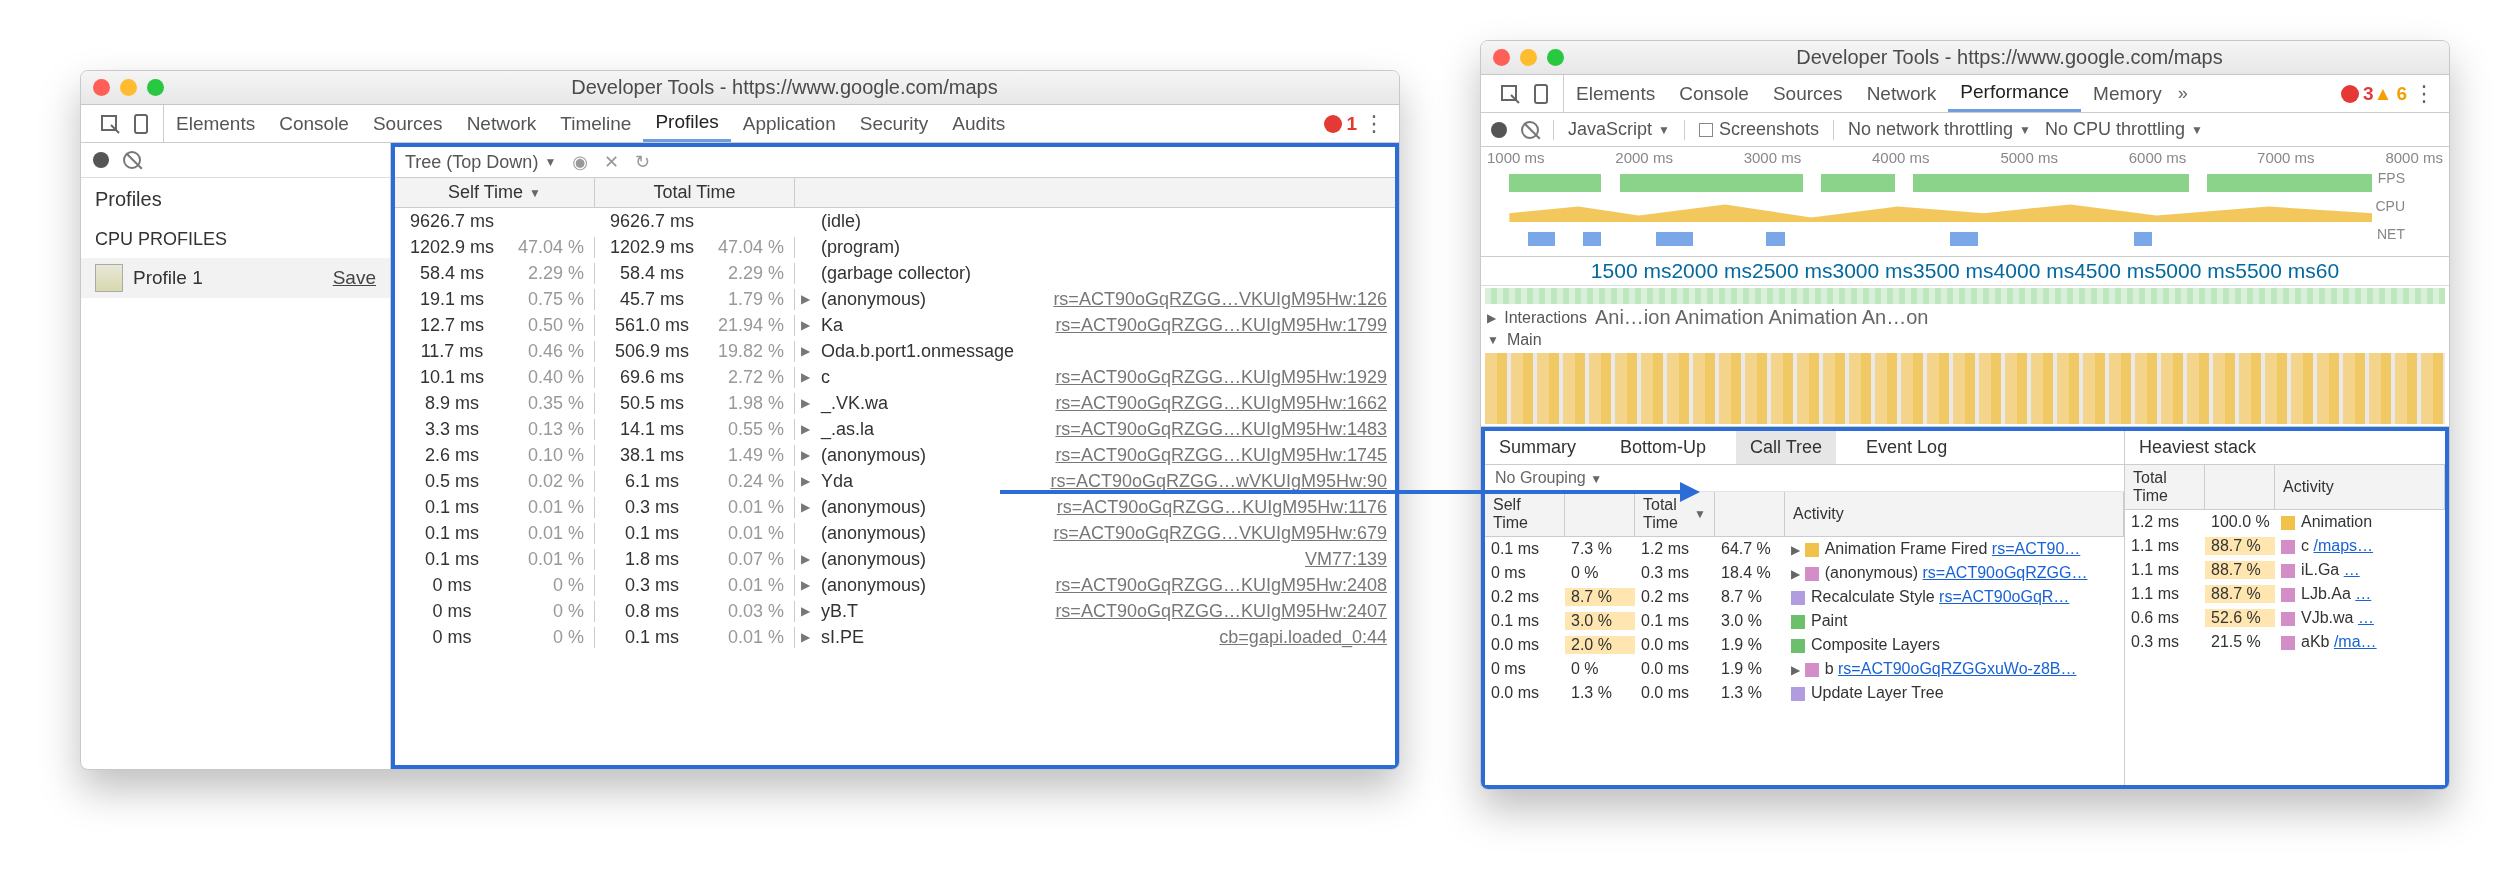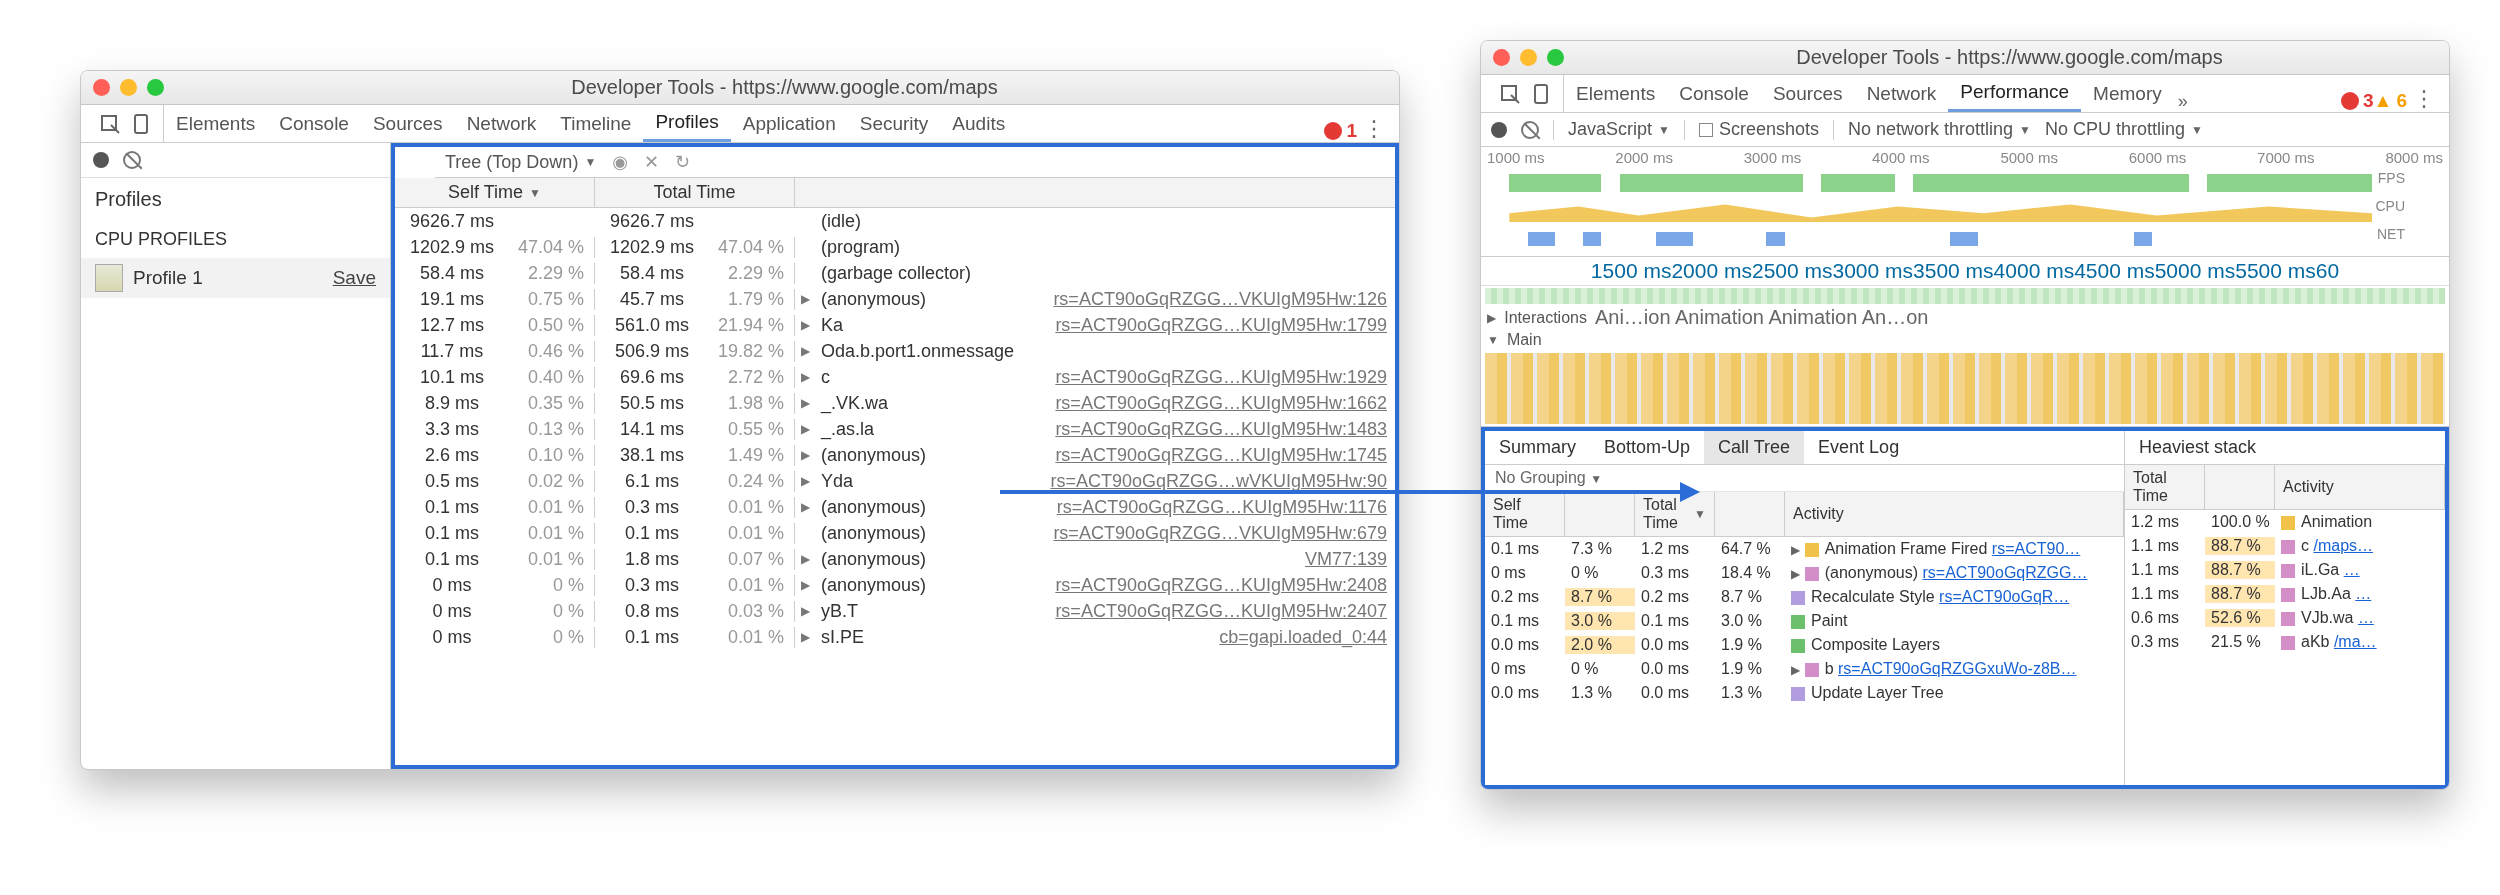--- a/index.html
+++ b/index.html
@@ -33,21 +33,21 @@
     color: #4b4b4b;
   }
   .traffic { display: flex; gap: 10px; margin-right: 18px; }
   .tl { width: 17px; height: 17px; border-radius: 50%; display: inline-block; }
   .tl.r { background: #ff5f57; }
   .tl.y { background: #febc2e; }
   .tl.g { background: #28c840; }
   .title-text { flex: 1; text-align: center; font-weight: 400; }
   .tabbar {
     display: flex;
-    align-items: flex-end;
+    align-items: center;
     height: 38px;
     border-bottom: 1px solid #ccc;
     font-size: 19px;
     color: #555;
     padding: 0 8px;
   }
   .tabbar .icons { display: flex; align-items: center; gap: 10px; padding: 0 10px; border-right: 1px solid #ccc; height: 100%; }
   .tab { padding: 0 12px; height: 100%; display: flex; align-items: center; cursor: pointer; }
   .tab.active { color: #222; background: #fff; border-bottom: 3px solid #6e9ee0; }
   .tabbar .spacer { flex: 1; }
@@ -67,21 +67,21 @@
     font-size: 19px;
   }
   .sidebar-l .ctrlrow { display: flex; align-items: center; gap: 14px; padding: 8px 12px; border-bottom: 1px solid #ddd; color:#666;}
   .sidebar-l .hdr { padding: 10px 14px; color: #333; font-size: 20px; }
   .sidebar-l .subhdr { padding: 8px 14px; color: #333; font-size: 18px; }
   .profile-item { display: flex; align-items: center; padding: 6px 14px; gap: 10px; background: #f2f2f2; }
   .profile-item .save { text-decoration: underline; color: #444; margin-left: auto; }
   .pf-icon { width: 28px; height: 28px; background: linear-gradient(#e8e8d8,#d8d8b0); border:1px solid #aaa; }
 
   .main-l { flex: 1; display: flex; flex-direction: column; border: 4px solid #2b6cd6; }
-  .toolbar-l { display: flex; align-items: center; gap: 16px; padding: 4px 10px; border-bottom: 1px solid #ccc; font-size: 18px; color:#555;margin-left:40px;}
+  .toolbar-l { display: flex; align-items: center; gap: 16px; padding: 4px 10px; border-bottom: 1px solid #ccc; font-size: 18px; color:#555;}
   .dd { display: inline-flex; align-items: center; gap: 6px; }
   .chev { font-size: 12px; color:#666; }
   .tbl-head { display: flex; border-bottom: 1px solid #ccc; background: #f3f3f3; font-size: 18px; }
   .th { padding: 4px 10px; border-right: 1px solid #ccc; text-align: center; display:flex; align-items:center; justify-content:center; gap:6px;}
   .col-self { width: 200px; }
   .col-total { width: 200px; }
   .col-func { flex: 1; text-align: left; justify-content:flex-start;}
   .rows-l { flex: 1; overflow: auto; font-size: 18px; }
   .row-l { display: flex; height: 26px; align-items: center; }
   .cell-num { text-align: center; padding-right: 6px; }
@@ -113,21 +113,21 @@
   .flame-area { height: 170px; display:flex; flex-direction: column; border-bottom:1px solid #ccc;}
   .fa-scale { display:flex; font-size:21px; color:#0369a1; padding:2px 8px; justify-content: center; border-bottom:1px solid #ddd;}
   .fa-stub { height: 16px; background: repeating-linear-gradient(90deg,#d9f0d9 0 6px,#bfe6bf 6px 12px); margin:2px 4px; }
   .fa-row { display:flex; align-items:center; font-size:16px; }
   .fa-row .lbl { padding: 2px 8px; color:#555;}
   .fa-main { flex:1; background: repeating-linear-gradient(90deg,#f4d38a 0 12px,#f0c964 12px 22px,#e9e9e9 22px 26px); height: 90px; margin:2px 4px;}
 
   .lower { flex:1; display:flex; border:4px solid #2b6cd6; }
   .lower-left { flex: 0 0 640px; display:flex; flex-direction:column; border-right:1px solid #ccc;}
   .lower-right { flex:1; display:flex; flex-direction:column; }
-  .ltabs { display:flex; border-bottom:1px solid #ccc; font-size:18px;}
+  .ltabs { display:flex; border-bottom:1px solid #ccc; font-size:18px;gap:16px;}
   .ltab { padding:6px 14px; cursor:pointer; }
   .ltab.active { background:#e6e6e6; }
   .lgroup { padding:4px 10px; color:#666; border-bottom:1px solid #e5e5e5; font-size:16px;}
   .lhdr { display:flex; background:#f3f3f3; border-bottom:1px solid #ccc; font-size:16px;}
   .lh { padding:4px 8px; border-right:1px solid #ccc; display:flex; align-items:center; gap:4px;}
   .lw-s{width:80px;} .lw-sp{width:70px;} .lw-t{width:80px;} .lw-tp{width:70px;} .lw-a{flex:1;}
   .lrows { flex:1; font-size:16px; }
   .lrow { display:flex; height:24px; align-items:center; }
   .lc { padding:0 6px; white-space:nowrap; overflow:hidden; }
   .num-r { text-align:left; }

